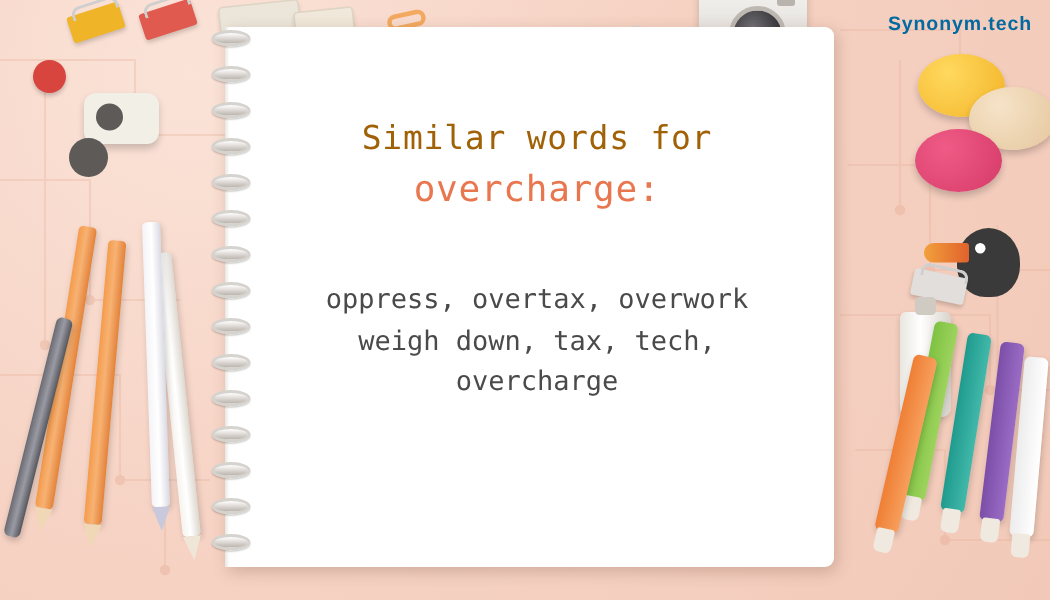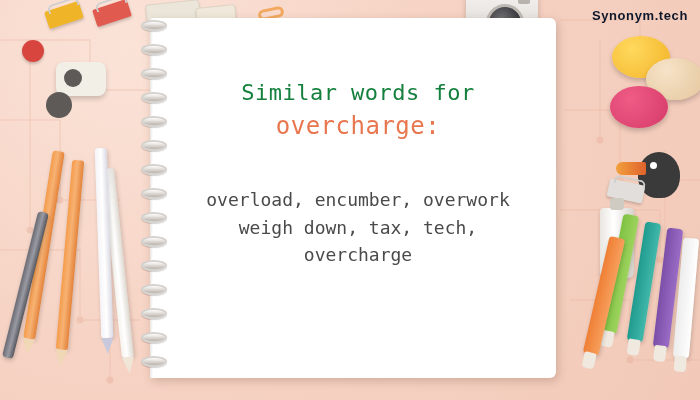--- a/index.html
+++ b/index.html
@@ -59,21 +59,21 @@
   }
   
   .note-inner {
     position: absolute;
     left: 24px; right: 14px; top: 60px;
     text-align: center;
   }
   .title-line1 {
     font-family: "DejaVu Sans Mono", monospace;
     font-size: 22px;
-    color: #15803d;
+    color: #a16207;
     letter-spacing: .5px;
     line-height: 1.35;
   }
   .title-word {
     font-family: "DejaVu Sans Mono", monospace;
     font-size: 24px;
     color: #e8764f;
     letter-spacing: .5px;
     line-height: 1.5;
   }
@@ -87,21 +87,21 @@
   .syn-list div { white-space: pre; }
 
   
   .brand {
     position: absolute;
     right: 12px; top: 8px;
     font-family: "Liberation Sans", sans-serif;
     font-size: 13px;
     font-weight: bold;
     letter-spacing: .6px;
-    color: #0f172a;
+    color: #0369a1;
   }
 
   
   .obj { position: absolute; }
 
   .clip-binder {
     width: 36px; height: 18px;
     background: #f0b429;
     border-radius: 2px;
     transform: rotate(-18deg);
@@ -346,21 +346,21 @@
   <div class="obj marker m-purple" style="left:660px; top:228px; transform:rotate(7deg);"></div>
   <div class="obj marker m-orange" style="left:596px; top:236px; transform:rotate(13deg);"></div>
   <div class="obj marker m-white" style="left:678px; top:238px; transform:rotate(5deg);"></div>
 
   <div class="notebook">
     <div class="page-edge"></div>
     <div class="note-inner">
       <div class="title-line1">Similar words for</div>
       <div class="title-word">overcharge:</div>
       <div class="syn-list">
-        <div>overload, encumber, overwork</div>
+        <div>oppress, overtax, overwork</div>
         <div>weigh down, tax, tech,</div>
         <div>overcharge</div>
       </div>
     </div>
   </div>
 
   <div class="spiral">
     <div class="ring" style="top:4px;"></div>
     <div class="ring" style="top:28px;"></div>
     <div class="ring" style="top:52px;"></div>

